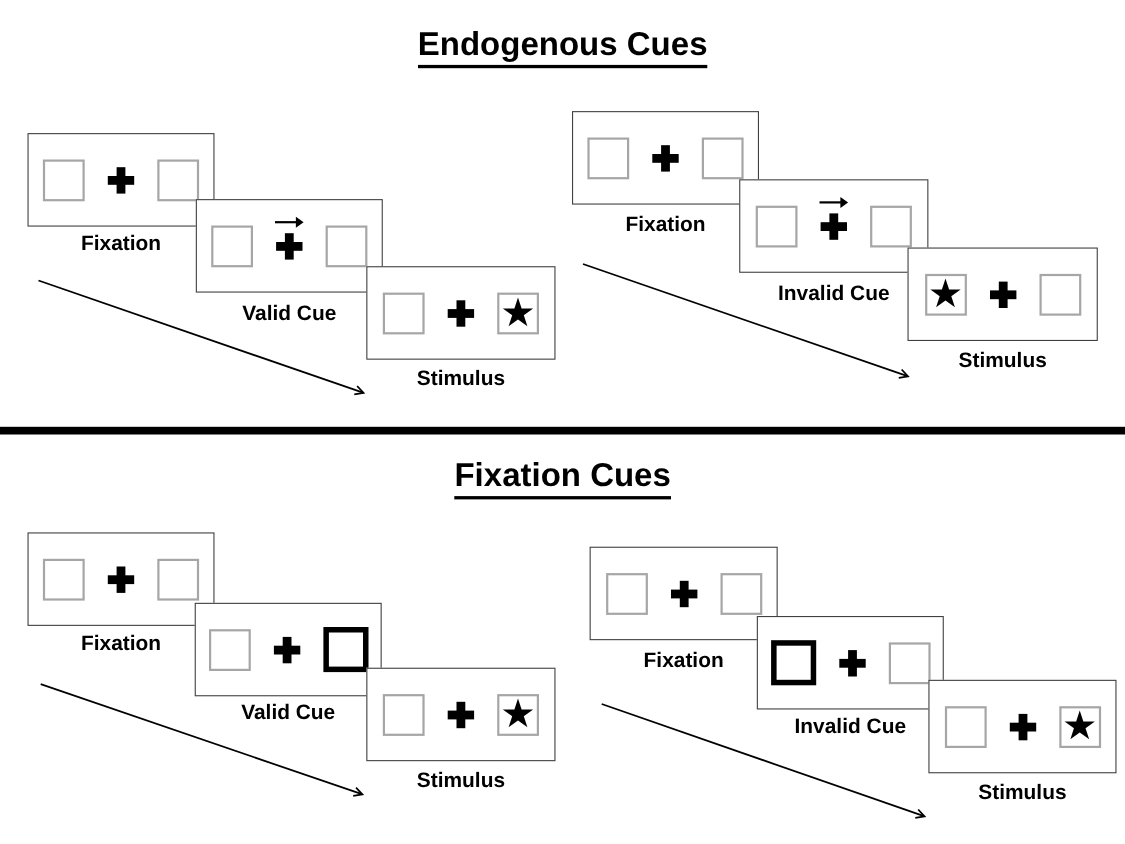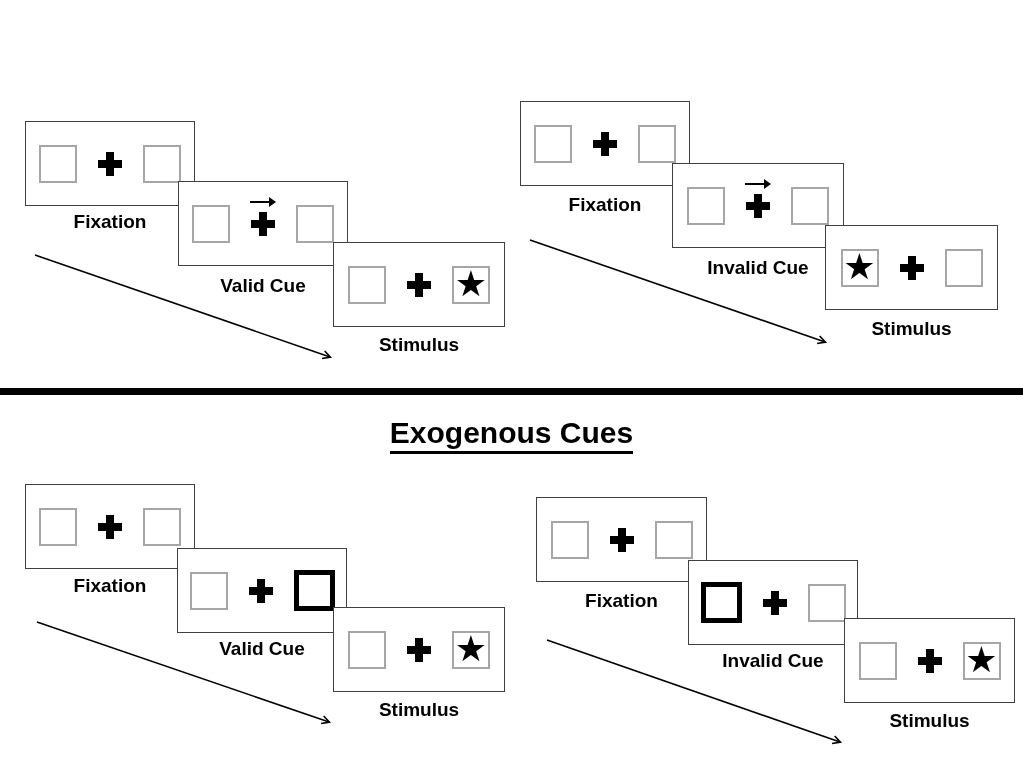--- a/index.html
+++ b/index.html
@@ -31,23 +31,26 @@
     border-left:7px solid #000;border-top:5px solid transparent;border-bottom:5px solid transparent;}
   .star{font-size:36px;line-height:1;transform:translateY(-1px);}
   .frame-label{position:absolute;font-size:19px;font-weight:bold;text-align:center;line-height:1.1;}
   .arrows{position:absolute;left:0;top:0;pointer-events:none;}
 </style>
 </head>
 <body>
 
 <div class="canvas">
 
+  <div class="section-title" style="top:24px;">
+    <span class="u">Endogenous Cues</span>
+  </div>
   <div class="divider" style="top:388px;"></div>
   <div class="section-title" style="top:416px;">
-    <span class="u">Exogenous Cues</span>
+    <span class="u">Fixation Cues</span>
   </div>
 
   <div>
     <div class="frame" style="left:25px;top:121px;width:170px;height:85px;">
       <span class="box"></span>
       <span class="cross"></span>
       <span class="box"></span>
     </div>
     <div class="frame-label" style="left:25px;top:212px;width:170px;">Fixation</div>
 

